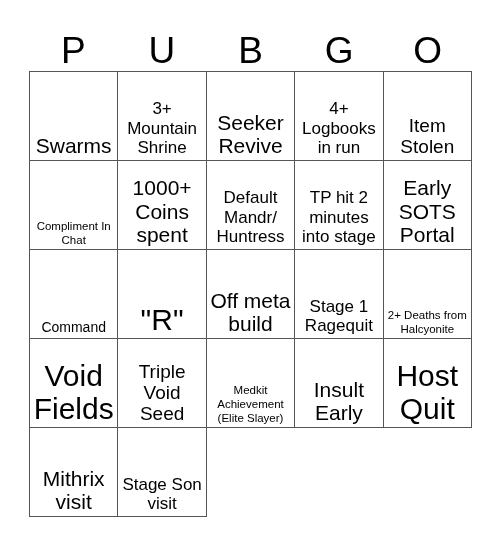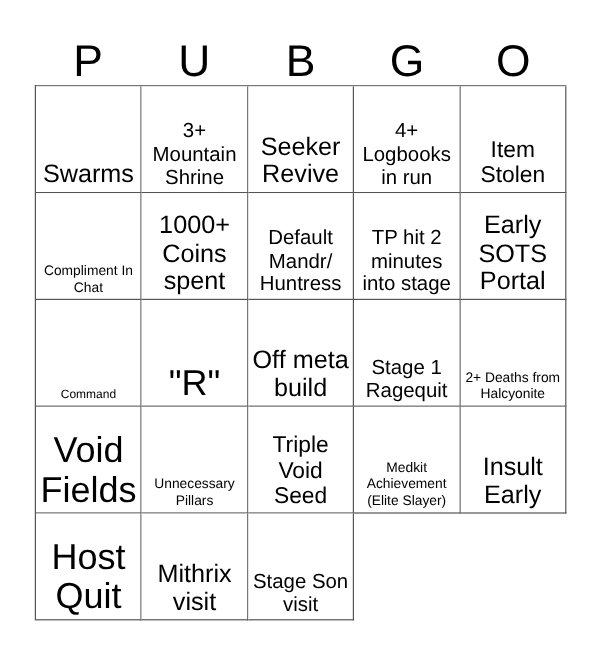--- a/index.html
+++ b/index.html
@@ -80,21 +80,21 @@
     word-wrap: break-word;
     overflow-wrap: break-word;
     hyphens: none;
   }
 
   
   .sz-xxl .cell-text { font-size: 30px; line-height: 1.08; }
   .sz-xl  .cell-text { font-size: 19px; line-height: 1.10; }
   .sz-lg  .cell-text { font-size: 21px; line-height: 1.12; }
   .sz-md  .cell-text { font-size: 17px; line-height: 1.16; }
-  .sz-sm  .cell-text { font-size: 10px; line-height: 1.18; }
+  .sz-sm  .cell-text { font-size: 14px; line-height: 1.18; }
   .sz-xs  .cell-text { font-size: 11.5px; line-height: 1.22; }
 </style>
 </head>
 <body>
 
 <div id="card-root">
 
   <div id="header-row">
     <div class="header-letter">P</div>
     <div class="header-letter">U</div>
@@ -145,23 +145,20 @@
       </div>
       <div class="bingo-cell sz-md">
         <span class="cell-text">Stage 1 Ragequit</span>
       </div>
       <div class="bingo-cell sz-xs">
         <span class="cell-text">2+ Deaths from Halcyonite</span>
       </div>
       <div class="bingo-cell sz-xxl">
         <span class="cell-text">Void Fields</span>
       </div>
-      <div class="bingo-cell sz-xs">
-        <span class="cell-text">Unnecessary Pillars</span>
-      </div>
       <div class="bingo-cell sz-xl">
         <span class="cell-text">Triple Void Seed</span>
       </div>
       <div class="bingo-cell sz-xs">
         <span class="cell-text">Medkit Achievement (Elite Slayer)</span>
       </div>
       <div class="bingo-cell sz-lg">
         <span class="cell-text">Insult Early</span>
       </div>
       <div class="bingo-cell sz-xxl">

